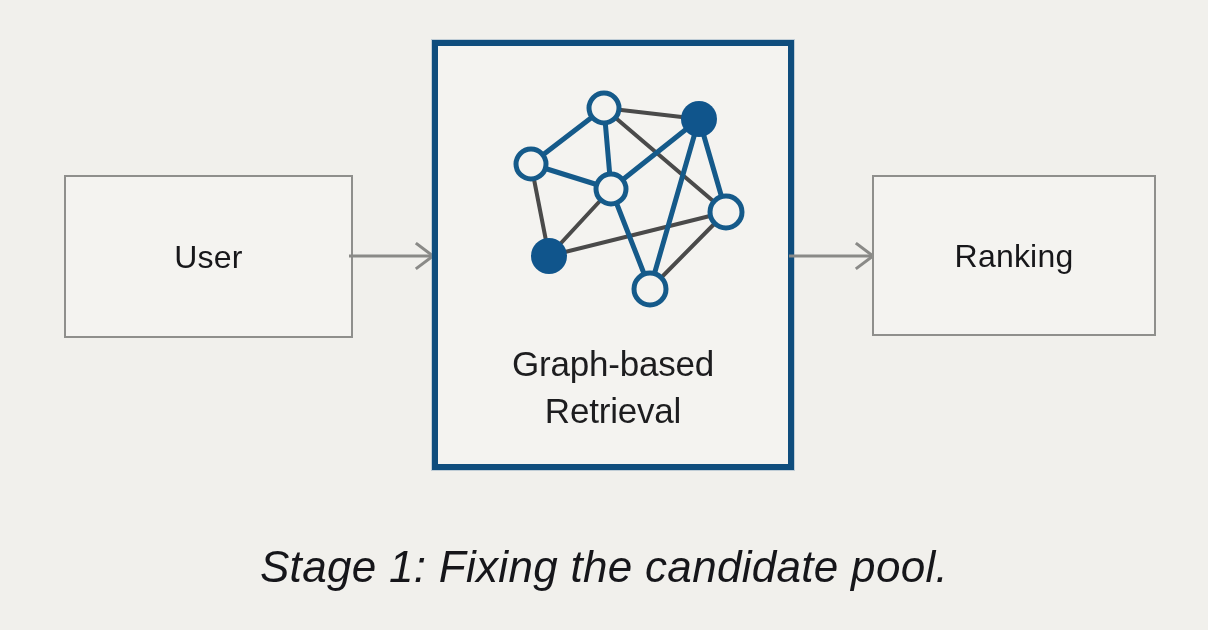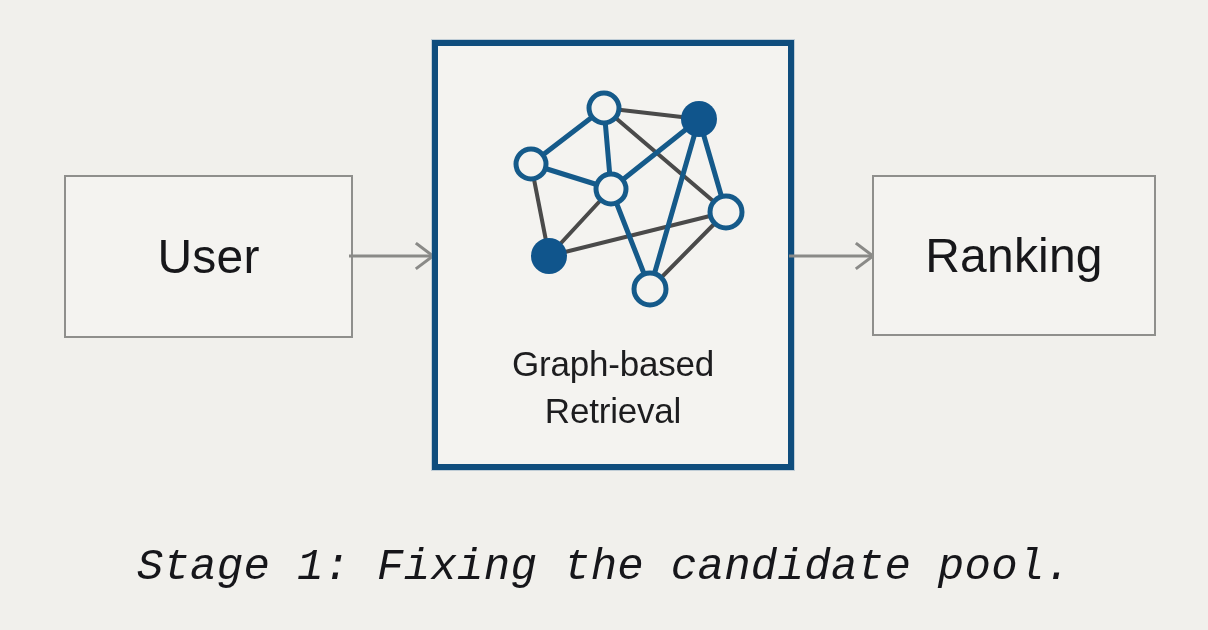--- a/index.html
+++ b/index.html
@@ -28,21 +28,21 @@
     position: absolute;
     box-sizing: border-box;
     background: #f4f3f0;
     border: 2px solid #8f8f8c;
     display: flex;
     align-items: center;
     justify-content: center;
   }
   .plain-box .box-label {
     font-family: "Liberation Sans", sans-serif;
-    font-size: 48px;
+    font-size: 32px;
     font-weight: 400;
     color: #17171a;
     letter-spacing: 0.2px;
     line-height: 1;
   }
   #user-box   { left: 64px;  top: 175px; width: 289px; height: 163px; }
   #ranking-box{ left: 872px; top: 175px; width: 284px; height: 161px; }
 
   
   #retrieval-box {
@@ -82,21 +82,21 @@
   #arrow-user-to-retrieval    { left: 349px; top: 236px; width: 90px; }
   #arrow-retrieval-to-ranking { left: 789px; top: 236px; width: 90px; }
 
   
   #figure-caption {
     position: absolute;
     left: 0;
     top: 542px;
     width: 1208px;
     text-align: center;
-    font-family: Liberation Mono, monospace;
+    font-family: Liberation Sans, sans-serif;
     font-style: italic;
     font-size: 44px;
     color: #16161a;
     letter-spacing: 0.3px;
   }
 </style>
 </head>
 <body>
 
 <div id="stage">

